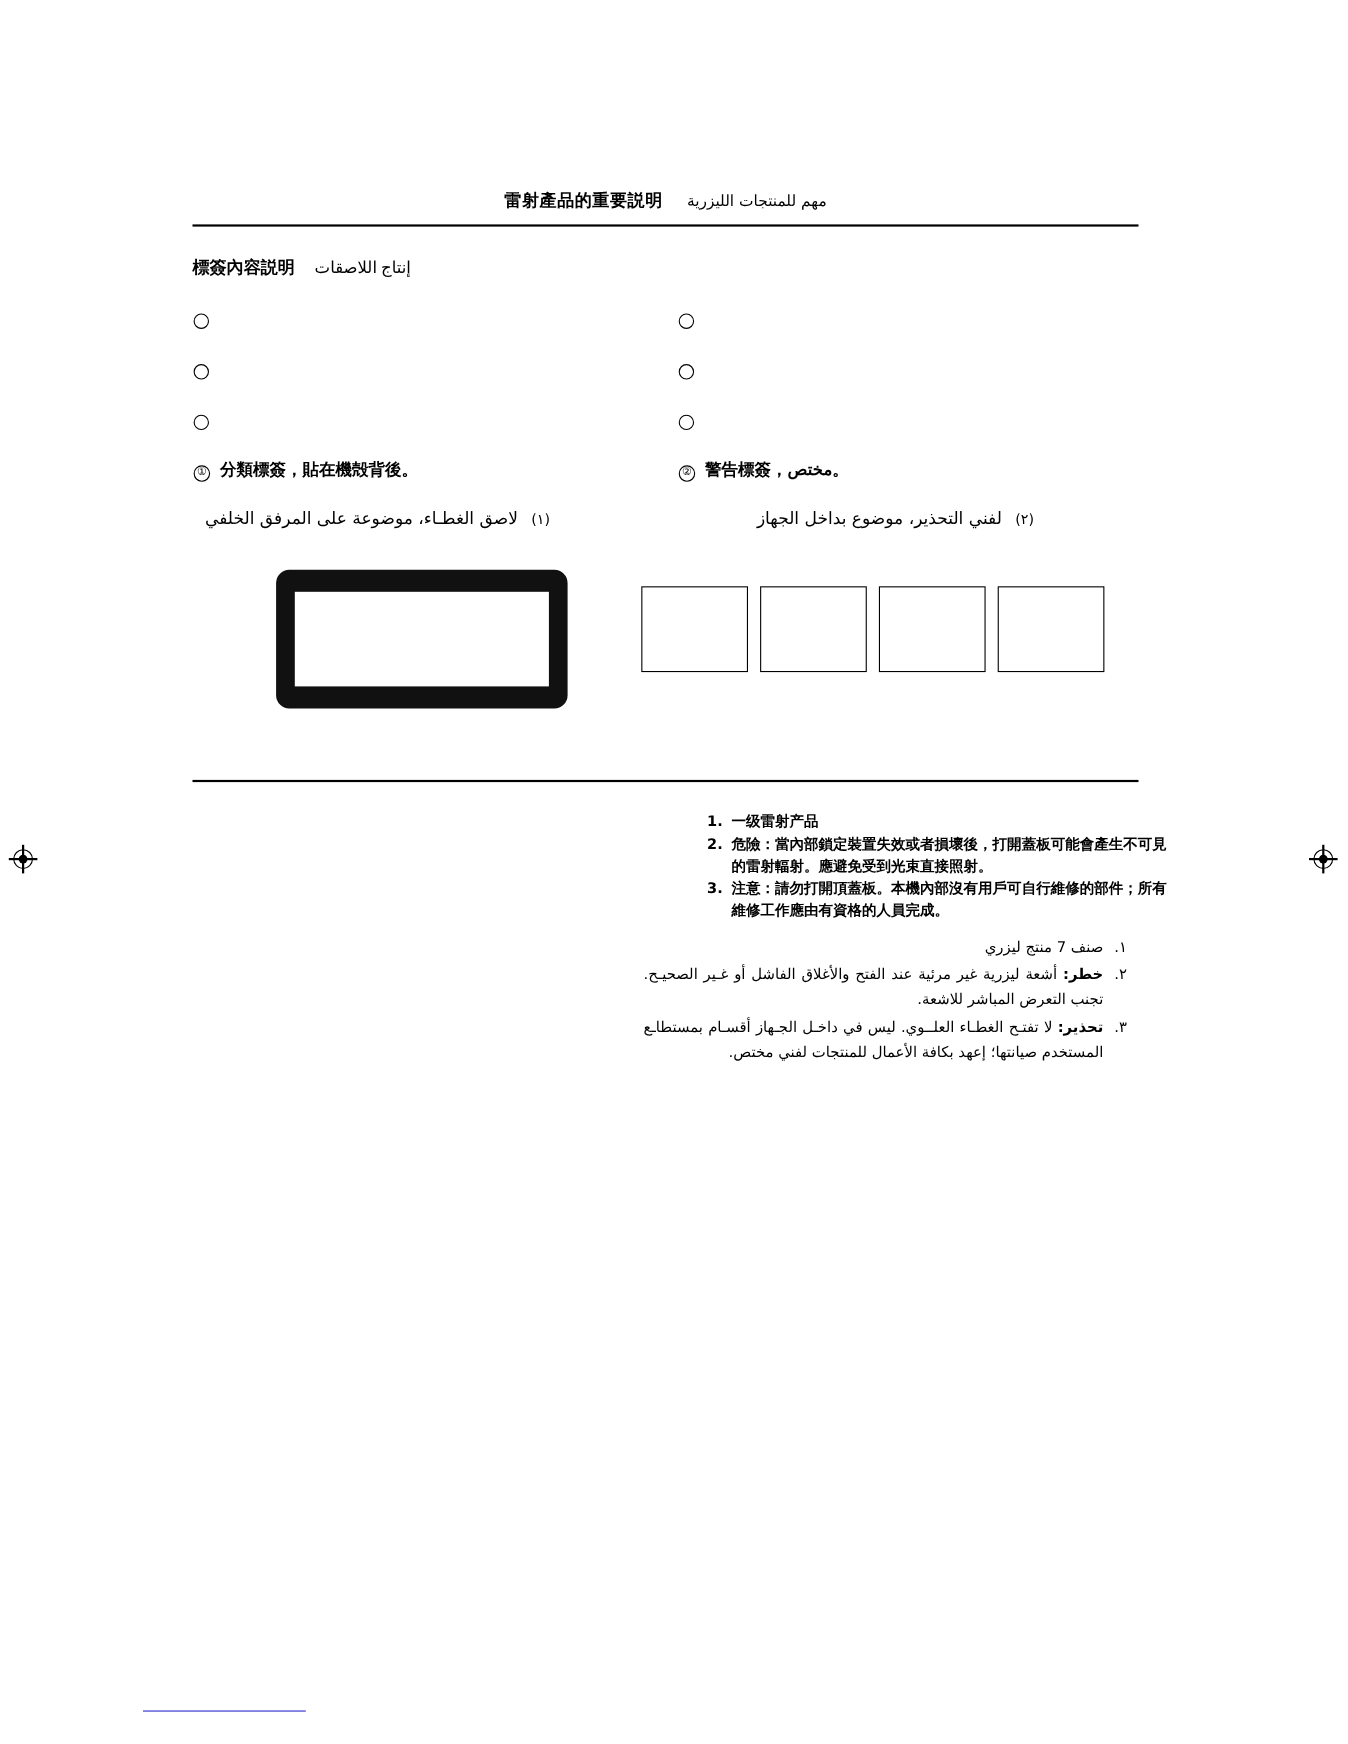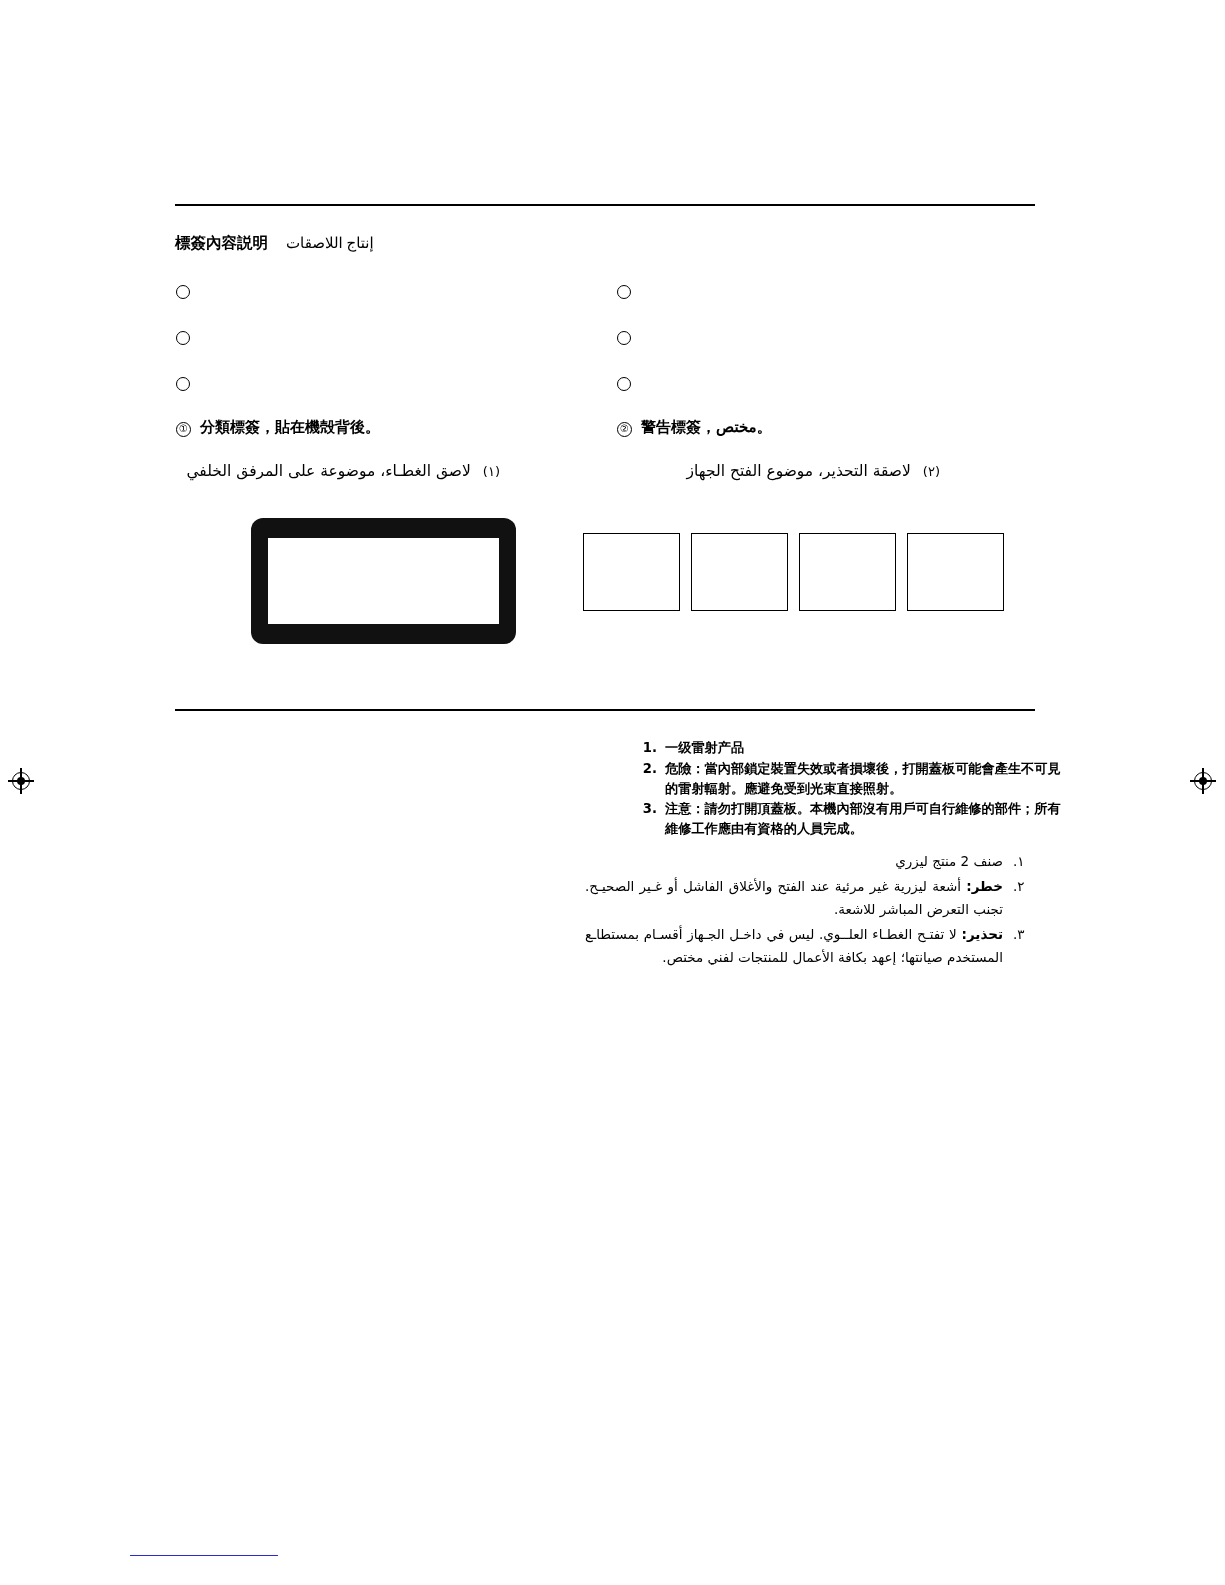--- a/index.html
+++ b/index.html
@@ -243,20 +243,24 @@
     width: 148px;
     height: 1.4px;
     background: #2b2bd0;
   }
 </style>
 </head>
 <body>
 
 <div class="page">
 
+  <div class="header-row">
+    <span class="header-cn">雷射產品的重要説明</span>
+    <span class="header-ar">مهم للمنتجات الليزرية</span>
+  </div>
   <div class="rule rule-top"></div>
 
   <div class="section-title">
     <span class="cn">標簽內容説明</span>
     <span class="ar">إنتاج اللاصقات</span>
   </div>
 
   <div class="bullet" style="left:176px; top:285px;"></div>
   <div class="bullet" style="left:176px; top:331px;"></div>
   <div class="bullet" style="left:176px; top:377px;"></div>
@@ -273,21 +277,21 @@
     <span class="paren-num">(١)</span>
     <span>لاصق الغطـاء، موضوعة على المرفق الخلفي</span>
   </div>
 
   <div class="caption" style="left:617px; top:418px;">
     <span class="circled-num">②</span>
     <span class="cn">警告標簽，مختص。</span>
   </div>
   <div class="caption-ar" style="right:285px; top:462px;">
     <span class="paren-num">(٢)</span>
-    <span>لاصقة التحذير، موضوع الفتح الجهاز</span>
+    <span>لفني التحذير، موضوع بداخل الجهاز</span>
   </div>
 
   <div class="label-black">
     <div class="label-black-inner"></div>
   </div>
 
   <div class="warn-box" style="left:583px;"></div>
   <div class="warn-box" style="left:691px;"></div>
   <div class="warn-box" style="left:799px;"></div>
   <div class="warn-box" style="left:907px;"></div>
@@ -305,21 +309,21 @@
     </div>
     <div class="item">
       <span class="num">3.</span>
       <span class="txt">注意：請勿打開頂蓋板。本機內部沒有用戶可自行維修的部件；所有維修工作應由有資格的人員完成。</span>
     </div>
   </div>
 
   <div class="list-ar">
     <div class="item">
       <span class="num">١.</span>
-      <span class="txt">صنف 2 منتج ليزري</span>
+      <span class="txt">صنف 7 منتج ليزري</span>
     </div>
     <div class="item">
       <span class="num">٢.</span>
       <span class="txt"><b>خطر:</b> <span>أشعة ليزرية غير مرئية عند الفتح والأغلاق الفاشل أو غـير الصحيـح. تجنب التعرض المباشر للاشعة.</span></span>
     </div>
     <div class="item">
       <span class="num">٣.</span>
       <span class="txt"><b>تحذير:</b> <span>لا تفتـح الغطـاء العلــوي. ليس في داخـل الجـهاز أقسـام بمستطاـع المستخدم صيانتها؛ إعهد بكافة الأعمال للمنتجات لفني مختص.</span></span>
     </div>
   </div>

